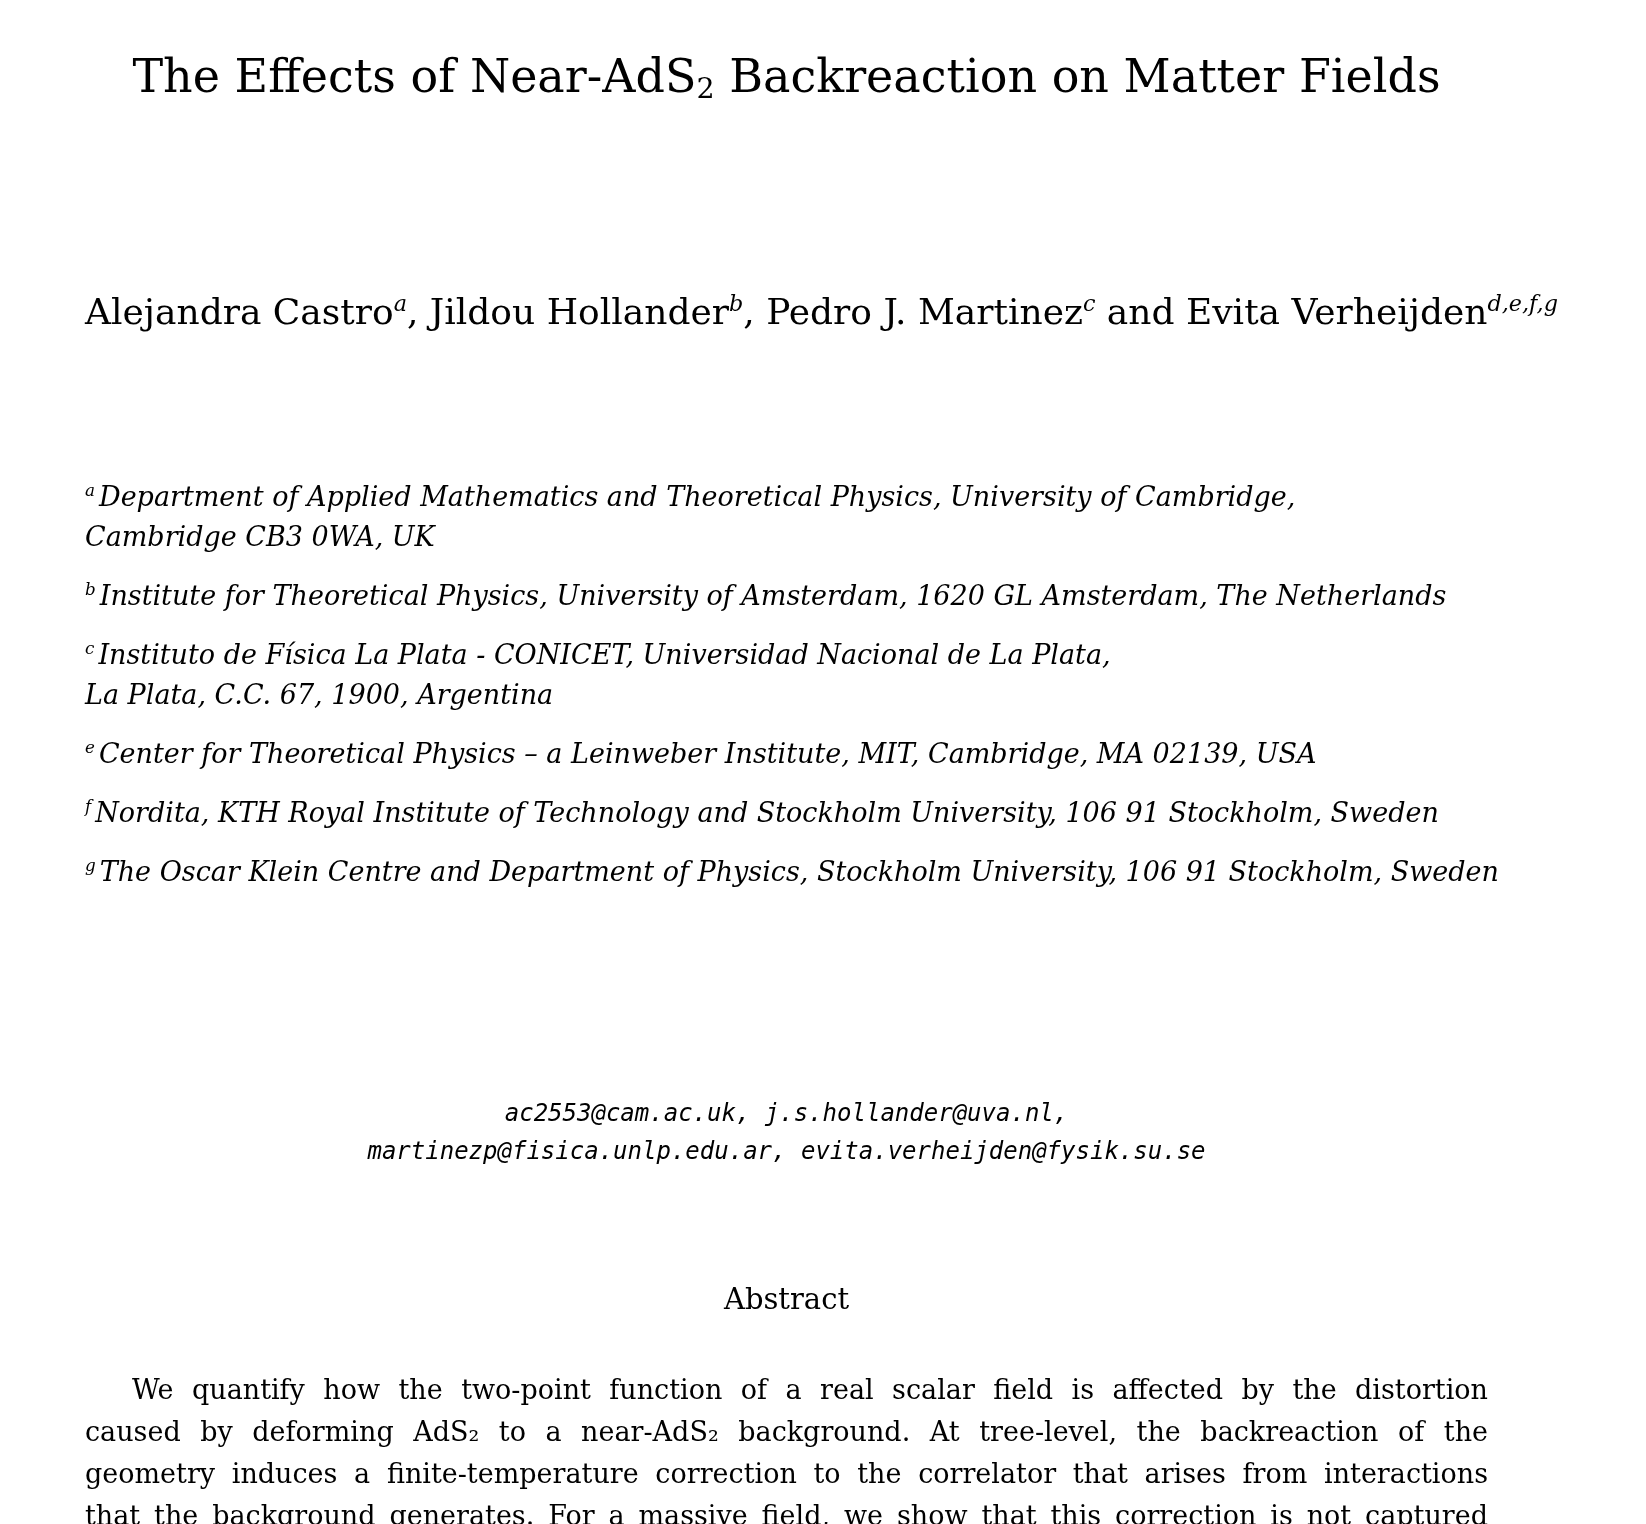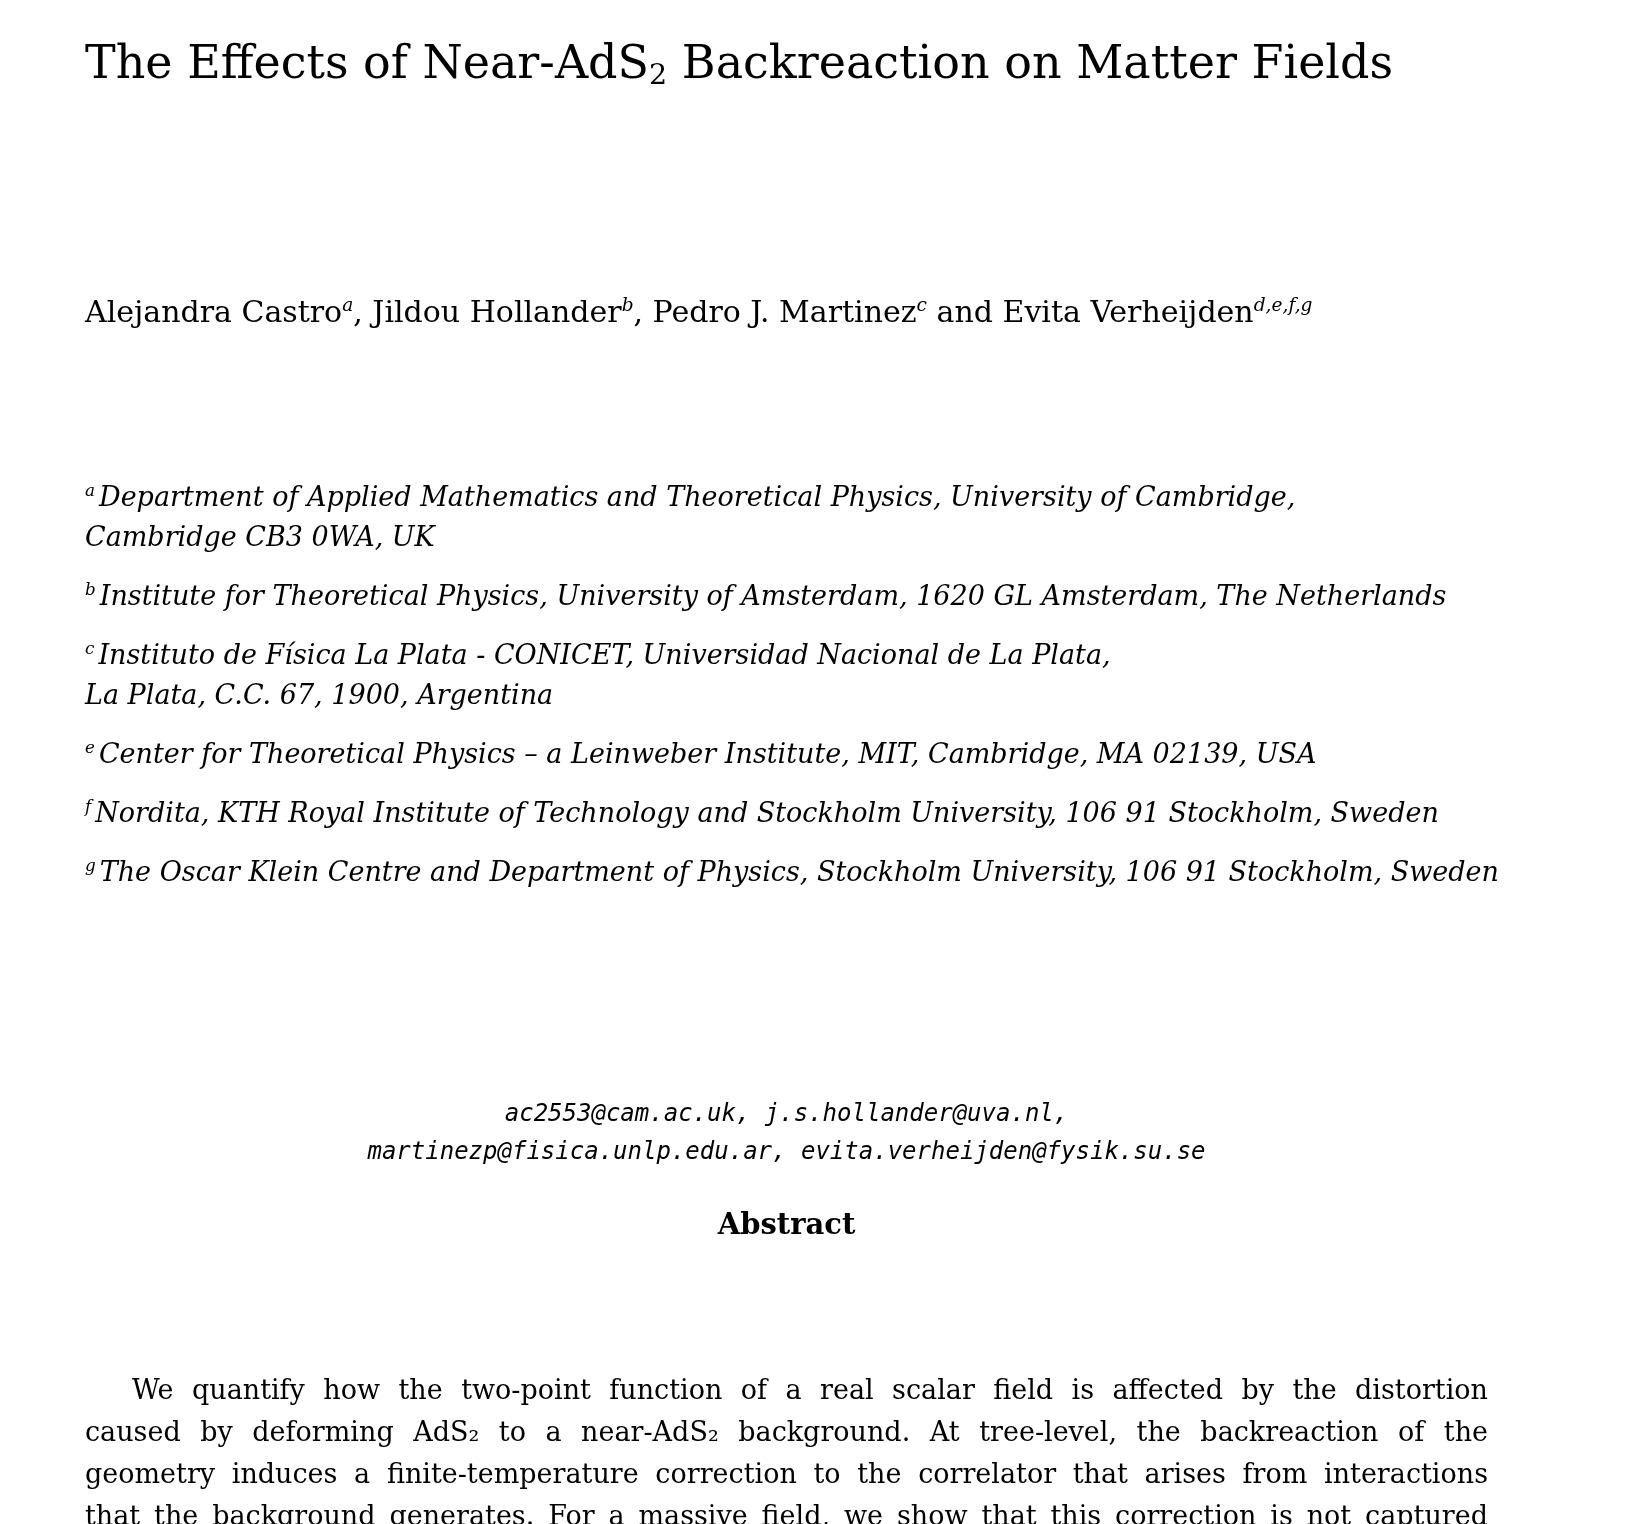--- a/index.html
+++ b/index.html
@@ -16,33 +16,33 @@
     font-family: "DejaVu Serif", "Liberation Serif", serif;
     overflow: hidden;
   }
   .column {
     position: absolute;
     left: 85px;
     width: 1403px;
   }
   .paper-title {
     top: 36px;
-    text-align: left;
+    text-align: center;
     font-size: 46px;
-    line-height: 52px;
+    line-height: 80px;
     white-space: nowrap;
   }
   .paper-title .t-sub {
     font-size: 62%;
     vertical-align: -0.22em;
   }
   .authors-line {
     top: 293px;
-    text-align: left;
-    font-size: 30px;
+    text-align: right;
+    font-size: 36px;
     line-height: 38px;
     white-space: nowrap;
   }
   .authors-line sup, .affil sup {
     font-size: 62%;
     font-style: italic;
     vertical-align: super;
     line-height: 0;
   }
   .affils {
@@ -66,23 +66,23 @@
     text-align: center;
     font-family: "DejaVu Sans Mono", "Liberation Mono", monospace;
     font-size: 24px;
   }
   .email-line {
     line-height: 38px;
     white-space: nowrap;
     font-style: italic;
   }
   .abstract-heading {
-    top: 1206px;
+    top: 1281px;
     text-align: center;
-    font-weight: bold;
+    font-weight: normal;
     font-size: 29px;
     line-height: 36px;
   }
   .abstract-body {
     top: 1341px;
     font-size: 27px;
   }
   .abs-line {
     display: block;
     line-height: 42px;

